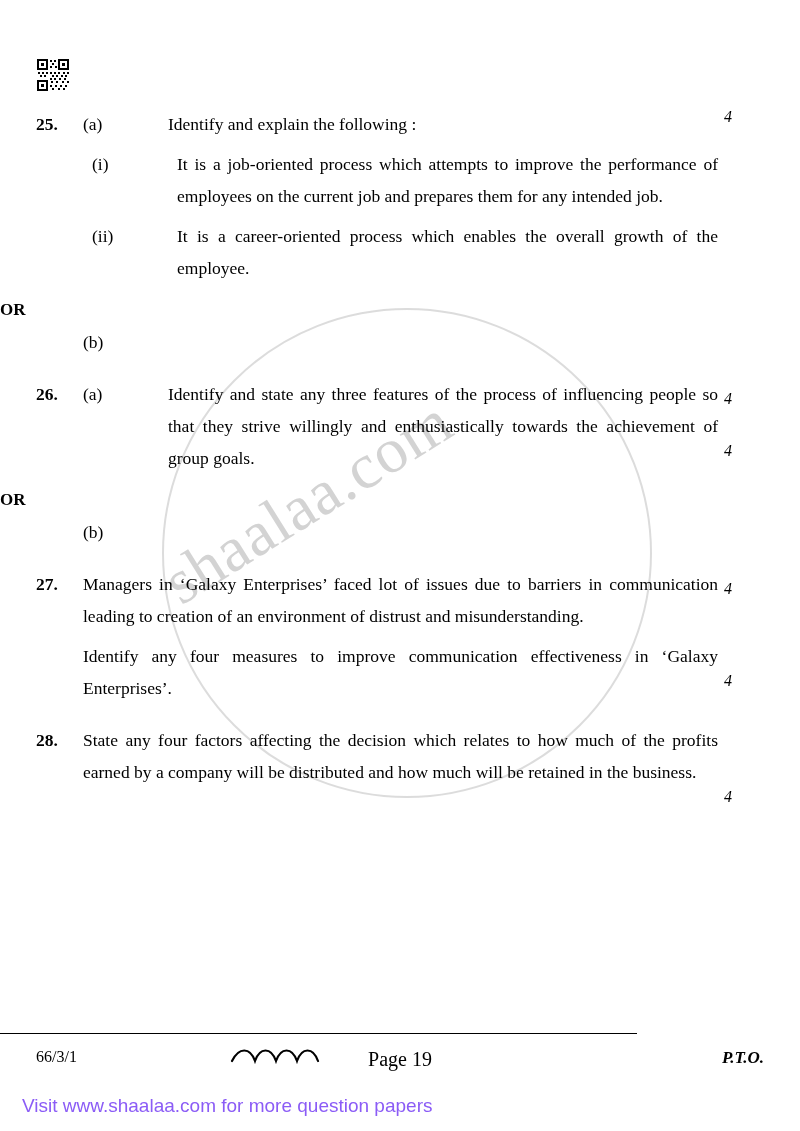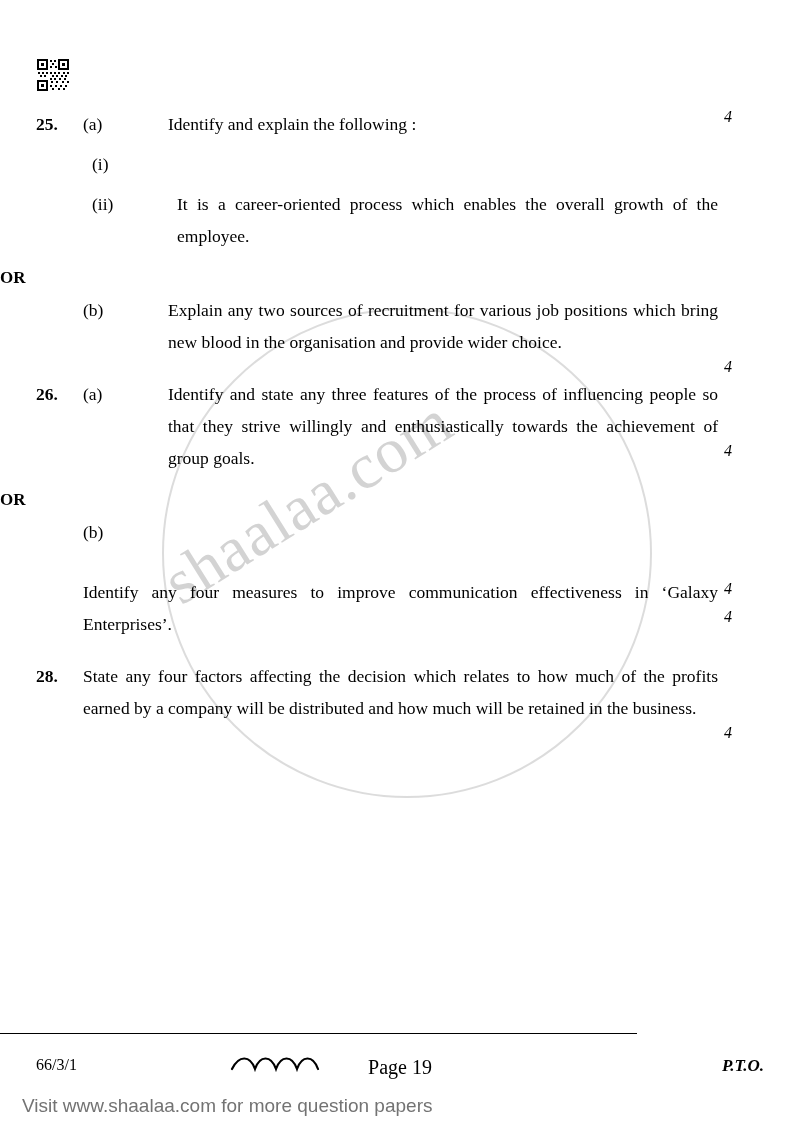--- a/index.html
+++ b/index.html
@@ -129,21 +129,21 @@
   .indent-main { padding-left: 92px; }
 
   
   .footer {
     position: absolute;
     left: 0;
     bottom: 58px;
     width: 637px;
     height: 40px;
     border-top: 1px solid #000;
-    padding-top: 18px;
+    padding-top: 10px;
   }
   .footer-inner {
     position: relative;
     width: 800px;
     height: 30px;
   }
   .footer-left {
     position: absolute;
     left: 36px;
     top: 4px;
@@ -172,21 +172,21 @@
     font-style: italic;
     font-weight: bold;
   }
 
   .visitline {
     position: absolute;
     left: 22px;
     bottom: 14px;
     font-family: "Liberation Sans", sans-serif;
     font-size: 19px;
-    color: #737373;
+    color: #8b5cf6;
   }
 </style>
 </head>
 <body>
 
 <div class="page">
 
   <div class="qr">
     <svg width="34" height="34" viewBox="0 0 34 34" xmlns="http://www.w3.org/2000/svg">
       <rect x="0" y="0" width="34" height="34" fill="#ffffff"></rect>
@@ -252,37 +252,37 @@
         <div class="qnum">25.</div>
         <div class="sublabel">(a)</div>
         <div class="qtext nojust">Identify and explain the following :</div>
         <div class="marks">4</div>
       </div>
 
       <div class="block-gap-sm"></div>
 
       <div class="qrow indent-main">
         <div class="romanlabel">(i)</div>
+        <div class="qtext">It is a job-oriented process which attempts to improve the performance of employees on the current job and prepares them for any intended job.</div>
       </div>
 
       <div class="block-gap-sm"></div>
 
       <div class="qrow indent-main">
         <div class="romanlabel">(ii)</div>
         <div class="qtext">It is a career-oriented process which enables the overall growth of the employee.</div>
       </div>
 
       <div class="block-gap-sm"></div>
 
       <div class="or">OR</div>
 
       <div class="qrow">
         <div class="qnum"></div>
         <div class="sublabel">(b)</div>
-        <div class="qtext">Explain any two sources of recruitment for various job positions which bring new blood in the organisation and provide wider choice.</div>
         <div class="marks" style="bottom:0;top:64px;">4</div>
       </div>
     </div>
 
     <div class="block-gap-lg"></div>
 
     <div>
       <div class="qrow">
         <div class="qnum">26.</div>
         <div class="sublabel">(a)</div>
@@ -297,20 +297,24 @@
       <div class="qrow">
         <div class="qnum"></div>
         <div class="sublabel">(b)</div>
         <div class="marks" style="top:64px;">4</div>
       </div>
     </div>
 
     <div class="block-gap-lg"></div>
 
     <div>
+      <div class="qrow">
+        <div class="qnum">27.</div>
+        <div class="qtext">Managers in ‘Galaxy Enterprises’ faced lot of issues due to barriers in communication leading to creation of an environment of distrust and misunderstanding.</div>
+      </div>
       <div class="block-gap-sm"></div>
       <div class="qrow">
         <div class="qnum"></div>
         <div class="qtext">Identify any four measures to improve communication effectiveness in ‘Galaxy Enterprises’.</div>
         <div class="marks" style="top:32px;">4</div>
       </div>
     </div>
 
     <div class="block-gap-lg"></div>
 

